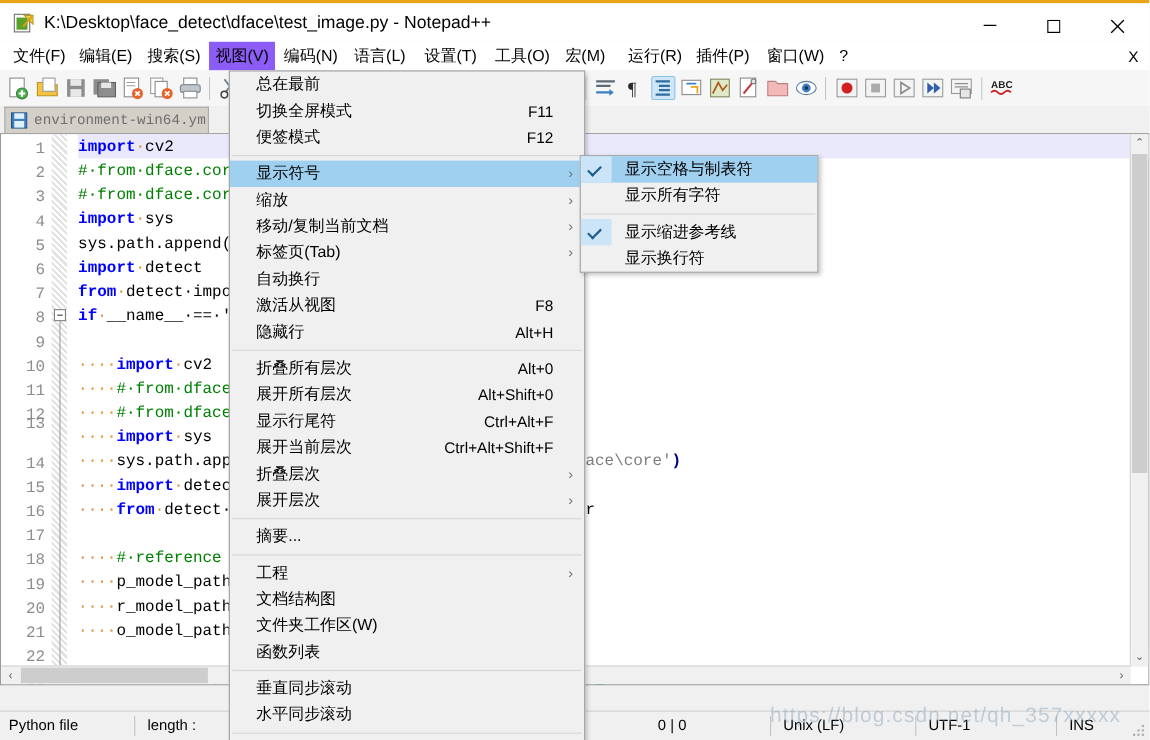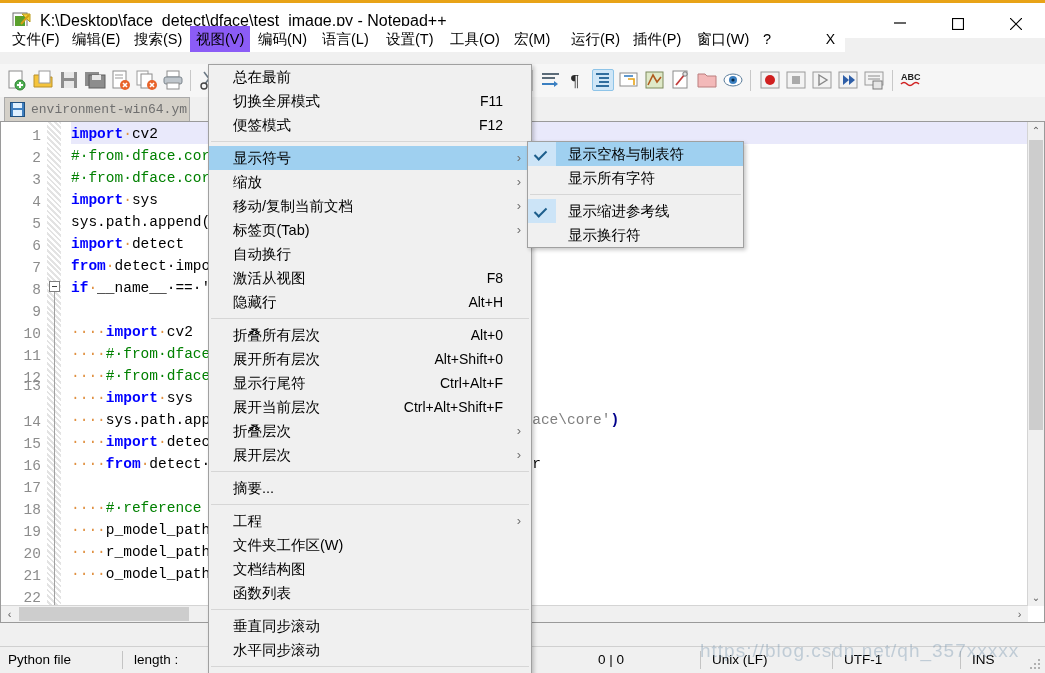--- a/index.html
+++ b/index.html
@@ -18,21 +18,21 @@
   .titlebar{position:absolute;left:0;top:3px;width:1045px;height:35px;background:#ffffff;}
   .title-icon{position:absolute;left:12px;top:8px;width:20px;height:20px;}
   .title-text{position:absolute;left:40px;top:7px;font-size:16px;color:#000;line-height:21px;white-space:nowrap;}
   .win-btn{position:absolute;top:3px;width:46px;height:32px;cursor:default;}
   .win-min{left:877px;}
   .win-max{left:935px;}
   .win-close{left:993px;}
   .win-btn svg{display:block;margin:12px auto 0;}
 
   
-  .menubar{position:absolute;left:0;top:26px;width:845px;height:26px;background:#ffffff;}
+  .menubar{position:absolute;left:0;top:38px;width:1045px;height:26px;background:#ffffff;}
   .menu-item{position:absolute;top:0;height:26px;line-height:26px;font-size:14.5px;color:#000;padding:0 6px;white-space:nowrap;cursor:default;}
   .menu-item.active{background:#8b5cf6;}
   .menu-right-x{position:absolute;right:10px;top:0;height:26px;line-height:26px;font-size:14px;color:#000;}
 
   
   .toolbar{position:absolute;left:0;top:64px;width:1045px;height:33px;background:#f6f6f6;border-bottom:1px solid #dcdcdc;}
   .tb-ico{position:absolute;top:5px;width:22px;height:22px;cursor:default;}
   .tb-ico.on{background:#cfe6f7;border:1px solid #8ec4e8;box-sizing:border-box;border-radius:2px;}
   .tb-sep{position:absolute;top:6px;width:1px;height:21px;background:#c8c8c8;}
 
@@ -497,22 +497,22 @@
     <div class="mrow"><span>折叠所有层次</span><span class="accel">Alt+0</span></div>
     <div class="mrow"><span>展开所有层次</span><span class="accel">Alt+Shift+0</span></div>
     <div class="mrow"><span>显示行尾符</span><span class="accel">Ctrl+Alt+F</span></div>
     <div class="mrow"><span>展开当前层次</span><span class="accel">Ctrl+Alt+Shift+F</span></div>
     <div class="mrow"><span>折叠层次</span><span class="arrow">›</span></div>
     <div class="mrow"><span>展开层次</span><span class="arrow">›</span></div>
     <div class="msep"></div>
     <div class="mrow"><span>摘要...</span></div>
     <div class="msep"></div>
     <div class="mrow"><span>工程</span><span class="arrow">›</span></div>
+    <div class="mrow"><span>文档结构图</span></div>
     <div class="mrow"><span>文件夹工作区(W)</span></div>
-    <div class="mrow"><span>文档结构图</span></div>
     <div class="mrow"><span>函数列表</span></div>
     <div class="msep"></div>
     <div class="mrow"><span>垂直同步滚动</span></div>
     <div class="mrow"><span>水平同步滚动</span></div>
     <div class="msep"></div>
     <div class="mrow">
         <span class="accel">Ctrl+Alt+R</span>
       </div>
   </div>
 

